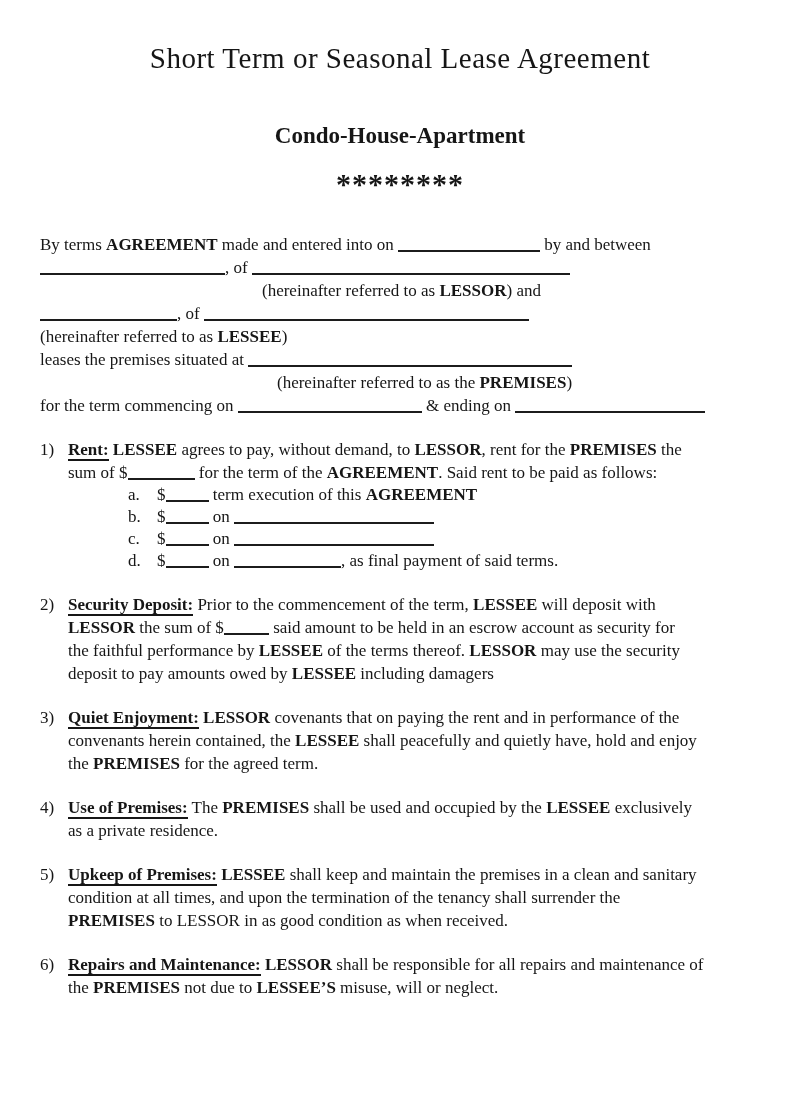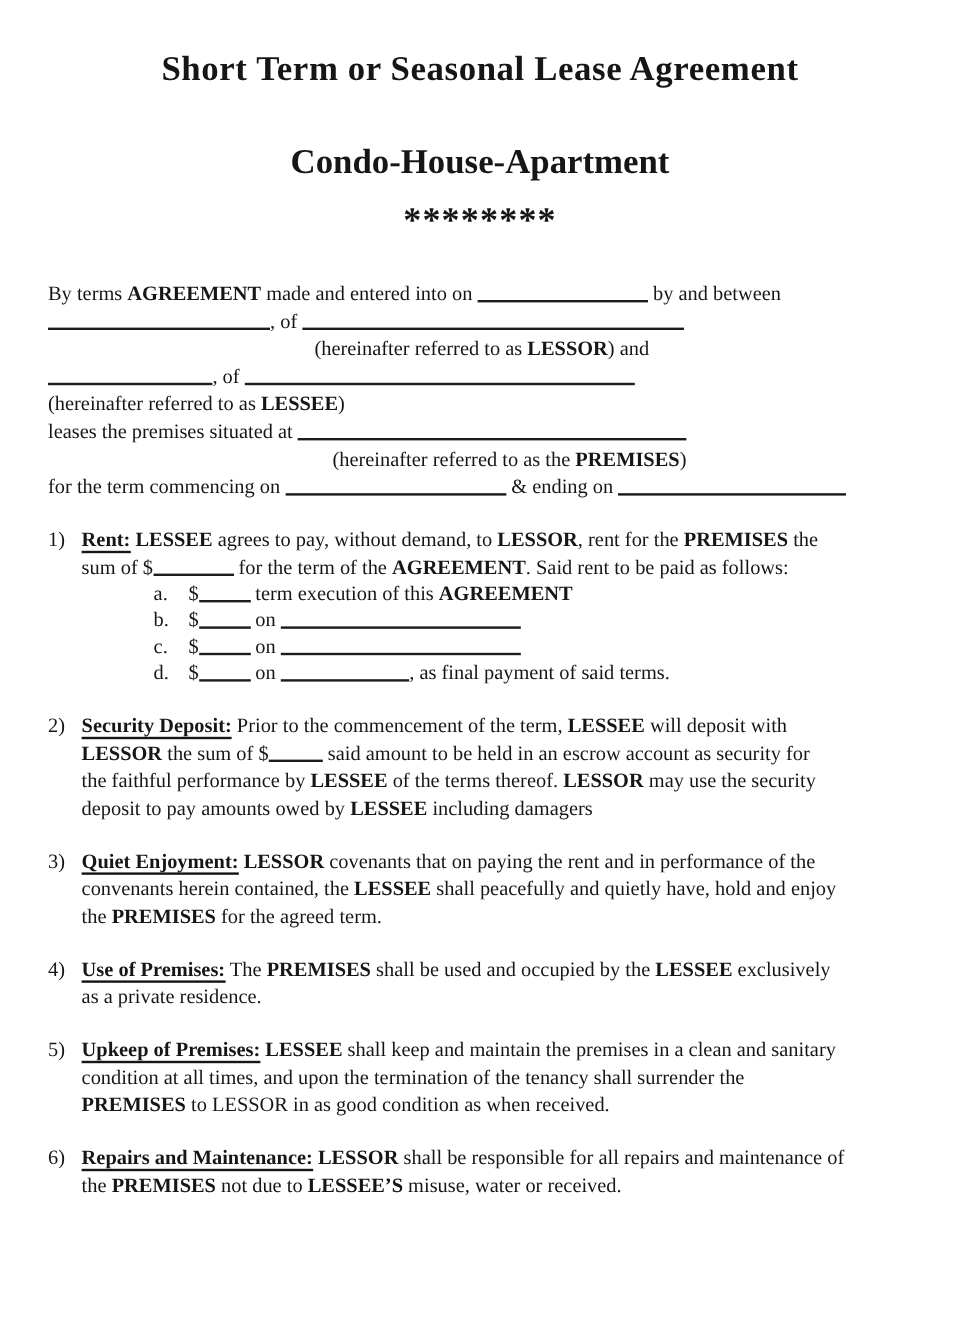--- a/index.html
+++ b/index.html
@@ -17,30 +17,30 @@
     line-height: 23px;
   }
   .doc {
     box-sizing: border-box;
     width: 800px;
     height: 1111px;
     padding: 30px 40px 0 40px;
   }
   .title {
     text-align: center;
-    font-weight: bold;
+    font-weight: normal;
     font-size: 29px;
     line-height: 32px;
     margin-top: 12px;
     letter-spacing: 0.5px;
   }
   .subtitle {
     text-align: center;
     font-weight: bold;
-    font-size: 29px;
+    font-size: 23px;
     line-height: 25px;
     margin-top: 49px;
   }
   .stars {
     text-align: center;
     font-weight: bold;
     font-size: 30px;
     line-height: 23px;
     height: 23px;
     margin-top: 24px;
@@ -147,17 +147,17 @@
   <div class="section">
     <div class="num">5)</div>
     <div class="body">
       <div class="para"><span class="hd">Upkeep of Premises:</span><span> </span><span class="b">LESSEE</span><span> shall keep and maintain the premises in a clean and sanitary</span><br><span>condition at all times, and upon the termination of the tenancy shall surrender the</span><br><span class="b">PREMISES</span><span> to LESSOR in as good condition as when received.</span></div>
     </div>
   </div>
 
   <div class="section">
     <div class="num">6)</div>
     <div class="body">
-      <div class="para"><span class="hd">Repairs and Maintenance:</span><span> </span><span class="b">LESSOR</span><span> shall be responsible for all repairs and maintenance of</span><br><span>the </span><span class="b">PREMISES</span><span> not due to </span><span class="b">LESSEE’S</span><span> misuse, water or received.</span></div>
+      <div class="para"><span class="hd">Repairs and Maintenance:</span><span> </span><span class="b">LESSOR</span><span> shall be responsible for all repairs and maintenance of</span><br><span>the </span><span class="b">PREMISES</span><span> not due to </span><span class="b">LESSEE’S</span><span> misuse, will or neglect.</span></div>
     </div>
   </div>
 
 </div>
 
 </body></html>

